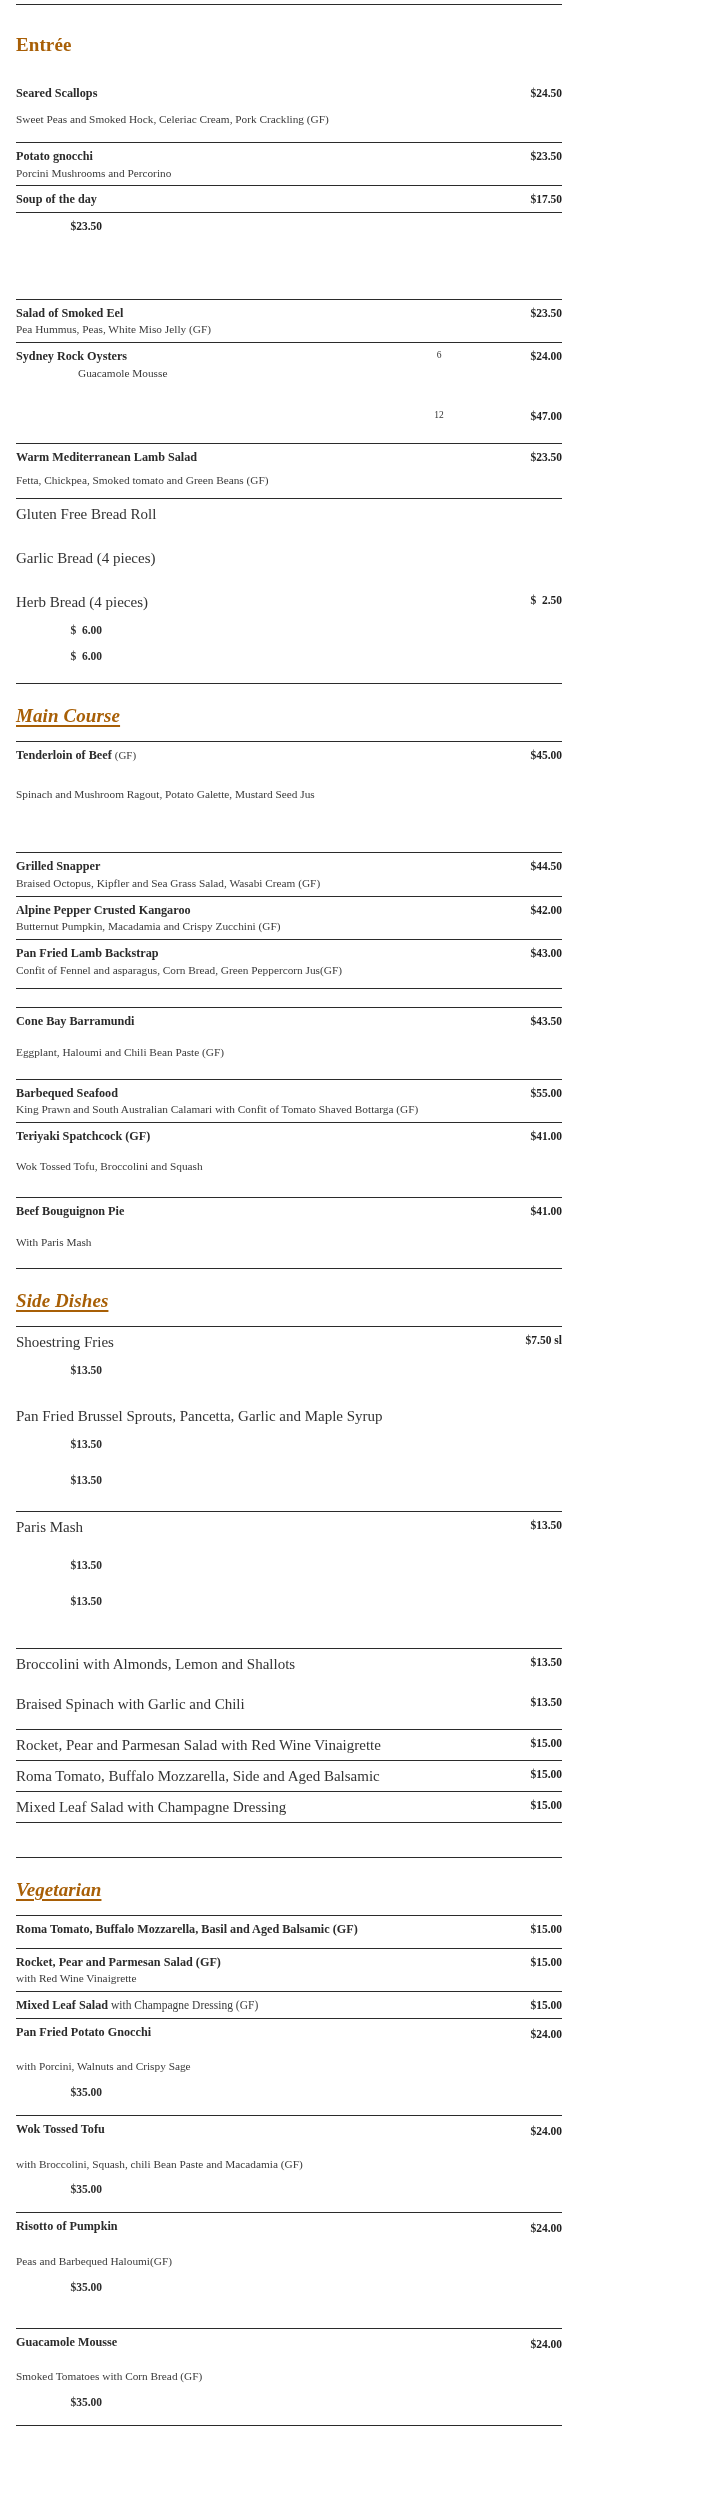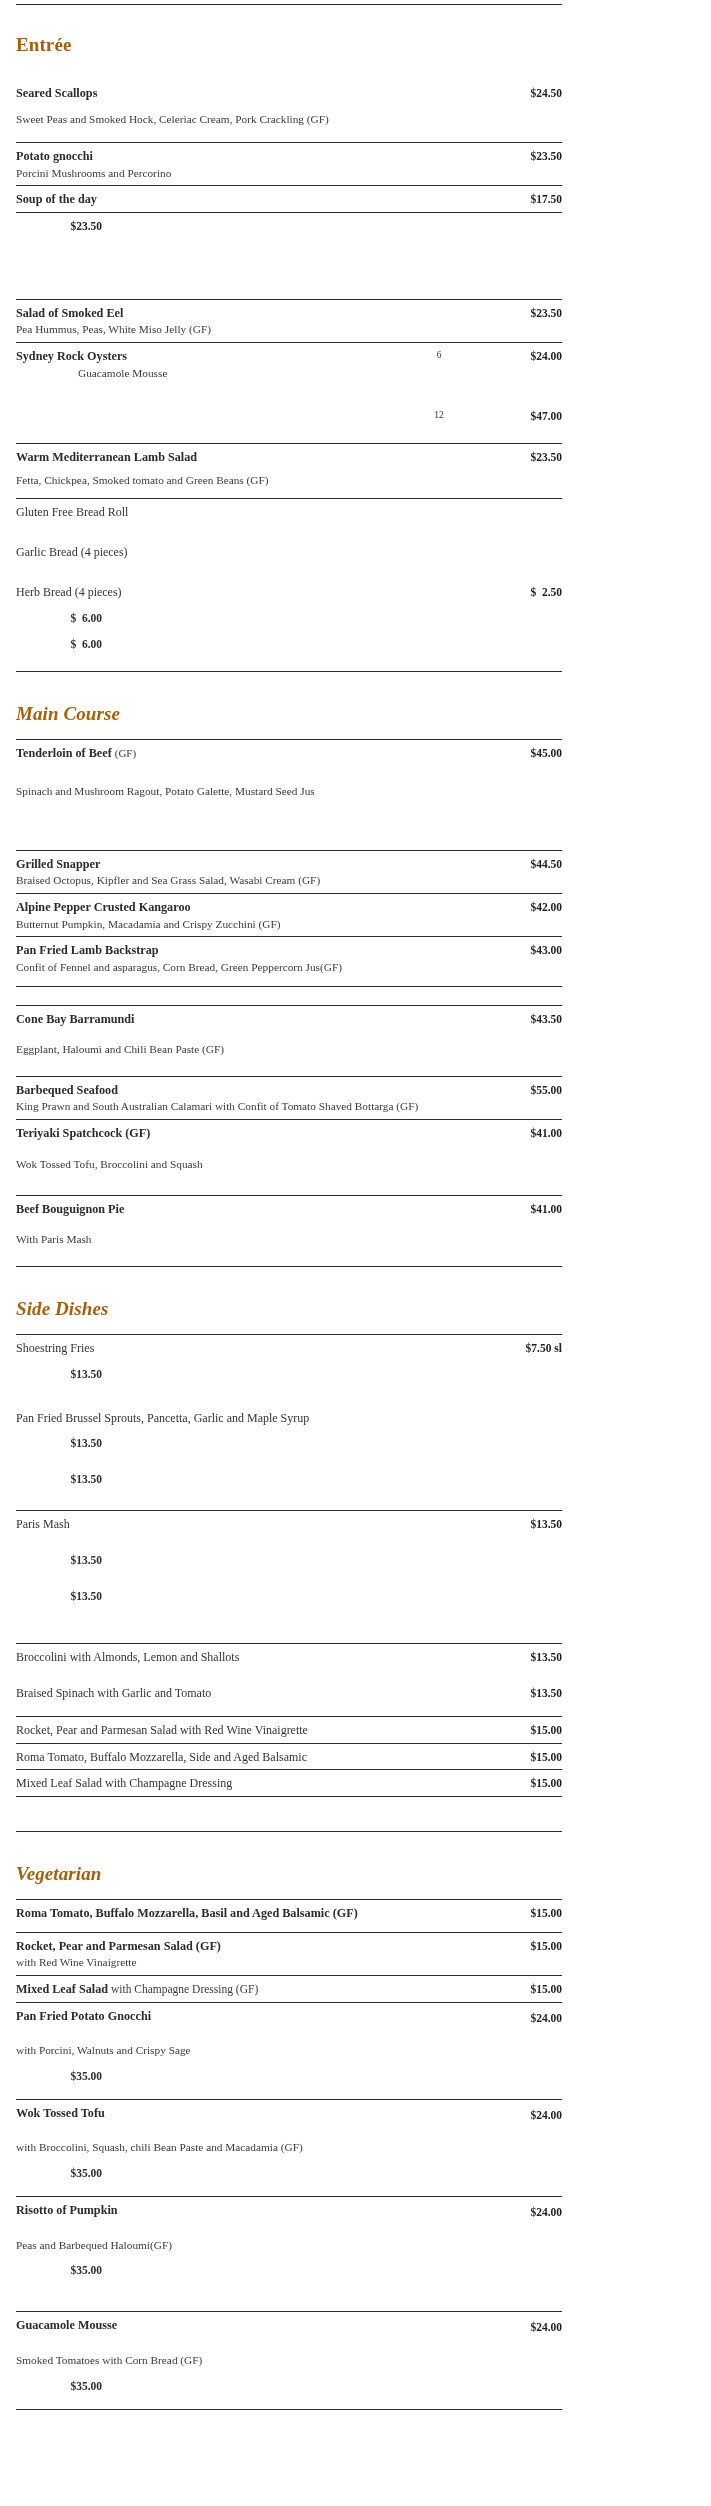--- a/index.html
+++ b/index.html
@@ -29,23 +29,23 @@
     color: #a85f06;
     font-weight: bold;
     font-size: 19px;
     letter-spacing: .1px;
     margin: 0;
     padding: 0;
     line-height: 1.1;
   }
   .section-title.italic-underline {
     font-style: italic;
+    text-decoration: underline;
     text-underline-offset: 3px;
     text-decoration-thickness: 2px;
-    margin-top: 10px;
   }
   .sec-head-block { padding: 22px 0 14px 0; }
   .sec-head-block.first { padding-top: 30px; }
 
   
   .rule {
     border-top: 1.4px solid #2b2b2b;
     height: 0;
     font-size: 0;
     line-height: 0;
@@ -99,21 +99,21 @@
   }
   .item-desc {
     font-weight: normal;
     font-size: 11.3px;
     color: #3a3a3a;
     line-height: 1.4;
     padding-top: 1px;
   }
   .plain-name {
     font-weight: normal;
-    font-size: 12px;
+    font-size: 15px;
     color: #333;
     line-height: 1.4;
   }
   .indent-desc { padding-left: 62px; }
 
   .spacer-6  { height: 6px; }
   .spacer-10 { height: 10px; }
   .spacer-14 { height: 14px; }
   .spacer-18 { height: 18px; }
   .spacer-22 { height: 22px; }
@@ -427,21 +427,21 @@
     <div class="left">
       <div class="plain-name">Broccolini with Almonds, Lemon and Shallots</div>
     </div>
     <div class="price">$13.50</div>
   </div>
 
   <div class="spacer-10"></div>
 
   <div class="row">
     <div class="left">
-      <div class="plain-name">Braised Spinach with Garlic and Tomato</div>
+      <div class="plain-name">Braised Spinach with Garlic and Chili</div>
     </div>
     <div class="price">$13.50</div>
   </div>
 
   <div class="spacer-10"></div>
   <div class="rule thin"></div>
 
   <div class="row">
     <div class="left">
       <div class="plain-name">Rocket, Pear and Parmesan Salad with Red Wine Vinaigrette</div>

